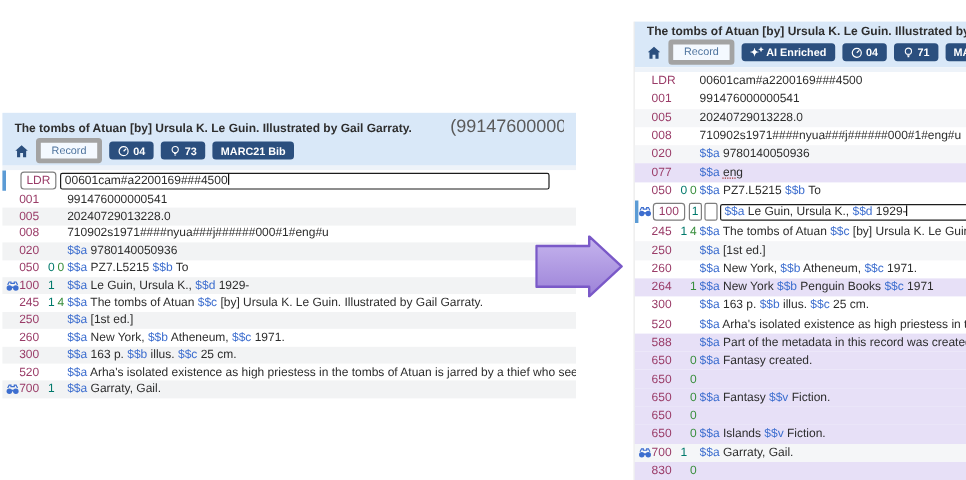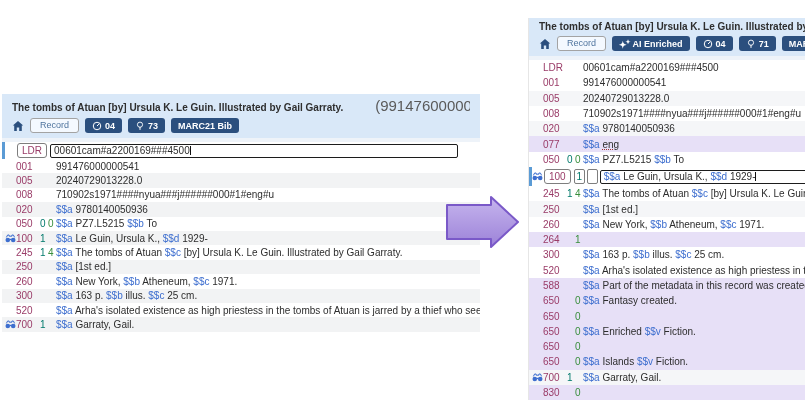--- a/index.html
+++ b/index.html
@@ -6,21 +6,21 @@
     font-family:"Liberation Sans",sans-serif;position:relative}
   .panel{position:absolute;background:#fff}
   .panel.lp{left:2px;top:94px;width:478px}
   .panel.rp{left:528px;top:18px;width:345px;border-left:1px solid #e6e6e6}
   .phead{background:#d9e8f8;padding:3px 10px 5px 10px}
   .ptitle-row{display:flex;align-items:baseline;white-space:nowrap;overflow:hidden}
   .ptitle{font-size:10px;font-weight:bold;color:#2e2e2e}
   .pmms{font-size:15px;color:#5a5a5a;margin-left:32px}
   .ptools{display:flex;align-items:center;gap:6px;margin-top:4px;height:15px}
   .home{display:flex;align-items:center}
-  .btn-record{font-size:9px;color:#4f749e;border:1px solid #a3a3a3;border-radius:3px;
+  .btn-record{font-size:9px;color:#4f749e;border:4px solid #a3a3a3;border-radius:3px;
     padding:1px 9px;background:#f4f9ff;height:11px;line-height:11px}
   .badge{display:inline-flex;align-items:center;gap:3px;background:#2b4f7e;color:#fff;
     font-size:9px;font-weight:bold;border-radius:3px;padding:1px 7px;height:13px}
   .ai-ico{font-size:9px;line-height:9px;color:#fff;letter-spacing:-1px}
   .ai-ico .s2{font-size:6px;vertical-align:4px}
   .divband{height:4px;background:#eef3f9}
   .fields{background:#fff}
   .mrow{display:flex;align-items:center;height:14.4px;font-size:10px;padding-left:2px;
     white-space:pre;overflow:hidden}
   .rp .mrow{height:15.3px}
@@ -163,27 +163,27 @@
       <div class="mrow"><span class="icol"></span><span class="tag">050</span><span class="ind">0</span><span class="ind i2">0</span><div class="content"><span class="sf">$$a</span><span class="val"> PZ7.L5215 </span><span class="sf">$$b</span><span class="val"> To</span></div></div>
       <div class="mrow edit"><span class="icol"><svg width="11" height="9" viewBox="0 0 11 9">
             <path d="M1.4 3.4 L2.6 1 H4.1 V2.2 H6.9 V1 H8.4 L9.6 3.4" fill="none" stroke="#3d6ecf" stroke-width="1"></path>
             <circle cx="2.8" cy="6" r="2.3" fill="#3d6ecf"></circle>
             <circle cx="8.2" cy="6" r="2.3" fill="#3d6ecf"></circle>
             <rect x="4.6" y="4.8" width="1.8" height="1.3" fill="#3d6ecf"></rect>
           </svg></span><span class="tagbox">100</span><span class="indbox">1</span><span class="indbox"></span><div class="editbox"><span class="sf">$$a</span><span class="val"> Le Guin, Ursula K., </span><span class="sf">$$d</span><span class="val"> 1929-</span><span class="caret"></span></div></div>
       <div class="mrow"><span class="icol"></span><span class="tag">245</span><span class="ind">1</span><span class="ind i2">4</span><div class="content"><span class="sf">$$a</span><span class="val"> The tombs of Atuan </span><span class="sf">$$c</span><span class="val"> [by] Ursula K. Le Guin. Illustrated by Gail Garraty.</span></div></div>
       <div class="mrow alt"><span class="icol"></span><span class="tag">250</span><span class="ind"></span><span class="ind i2"></span><div class="content"><span class="sf">$$a</span><span class="val"> [1st ed.]</span></div></div>
       <div class="mrow"><span class="icol"></span><span class="tag">260</span><span class="ind"></span><span class="ind i2"></span><div class="content"><span class="sf">$$a</span><span class="val"> New York, </span><span class="sf">$$b</span><span class="val"> Atheneum, </span><span class="sf">$$c</span><span class="val"> 1971.</span></div></div>
-      <div class="mrow hl"><span class="icol"></span><span class="tag">264</span><span class="ind"></span><span class="ind i2">1</span></div>
+      <div class="mrow hl"><span class="icol"></span><span class="tag">264</span><span class="ind"></span><span class="ind i2">1</span><div class="content"><span class="sf">$$a</span><span class="val"> New York </span><span class="sf">$$b</span><span class="val"> Penguin Books </span><span class="sf">$$c</span><span class="val"> 1971</span></div></div>
       <div class="mrow"><span class="icol"></span><span class="tag">300</span><span class="ind"></span><span class="ind i2"></span><div class="content"><span class="sf">$$a</span><span class="val"> 163 p. </span><span class="sf">$$b</span><span class="val"> illus. </span><span class="sf">$$c</span><span class="val"> 25 cm.</span></div></div>
       <div class="mrow"><span class="icol"></span><span class="tag">520</span><span class="ind"></span><span class="ind i2"></span><div class="content"><span class="sf">$$a</span><span class="val"> Arha's isolated existence as high priestess in the tombs of Atuan is jarred by a thief who seeks a special treasure.</span></div></div>
       <div class="mrow hl"><span class="icol"></span><span class="tag">588</span><span class="ind"></span><span class="ind i2"></span><div class="content"><span class="sf">$$a</span><span class="val"> Part of the metadata in this record was created with the help o</span></div></div>
       <div class="mrow hl"><span class="icol"></span><span class="tag">650</span><span class="ind"></span><span class="ind i2">0</span><div class="content"><span class="sf">$$a</span><span class="val"> Fantasy created.</span></div></div>
       <div class="mrow hl"><span class="icol"></span><span class="tag">650</span><span class="ind"></span><span class="ind i2">0</span></div>
-      <div class="mrow hl"><span class="icol"></span><span class="tag">650</span><span class="ind"></span><span class="ind i2">0</span><div class="content"><span class="sf">$$a</span><span class="val"> Enriched </span><span class="sf">$$v</span><span class="val"> Fiction.</span></div></div>
+      <div class="mrow hl"><span class="icol"></span><span class="tag">650</span><span class="ind"></span><span class="ind i2">0</span><div class="content"><span class="sf">$$a</span><span class="val"> Fantasy </span><span class="sf">$$v</span><span class="val"> Fiction.</span></div></div>
       <div class="mrow hl"><span class="icol"></span><span class="tag">650</span><span class="ind"></span><span class="ind i2">0</span></div>
       <div class="mrow hl"><span class="icol"></span><span class="tag">650</span><span class="ind"></span><span class="ind i2">0</span><div class="content"><span class="sf">$$a</span><span class="val"> Islands </span><span class="sf">$$v</span><span class="val"> Fiction.</span></div></div>
       <div class="mrow alt"><span class="icol"><svg width="11" height="9" viewBox="0 0 11 9">
             <path d="M1.4 3.4 L2.6 1 H4.1 V2.2 H6.9 V1 H8.4 L9.6 3.4" fill="none" stroke="#3d6ecf" stroke-width="1"></path>
             <circle cx="2.8" cy="6" r="2.3" fill="#3d6ecf"></circle>
             <circle cx="8.2" cy="6" r="2.3" fill="#3d6ecf"></circle>
             <rect x="4.6" y="4.8" width="1.8" height="1.3" fill="#3d6ecf"></rect>
           </svg></span><span class="tag">700</span><span class="ind">1</span><span class="ind i2"></span><div class="content"><span class="sf">$$a</span><span class="val"> Garraty, Gail.</span></div></div>
       <div class="mrow hl"><span class="icol"></span><span class="tag">830</span><span class="ind"></span><span class="ind i2">0</span></div>
     </div>

